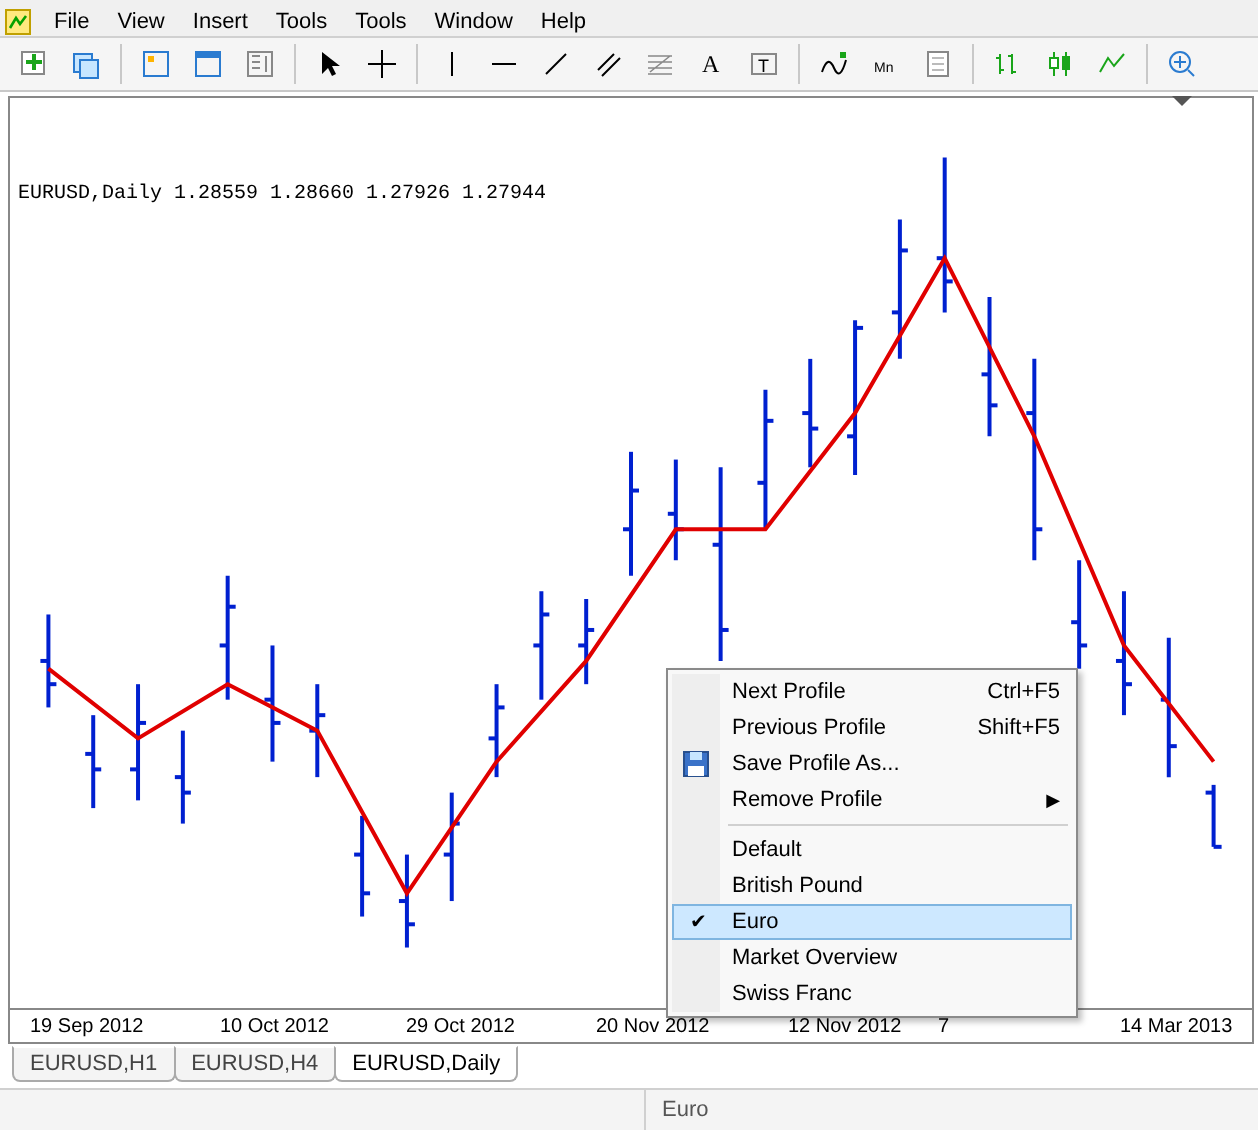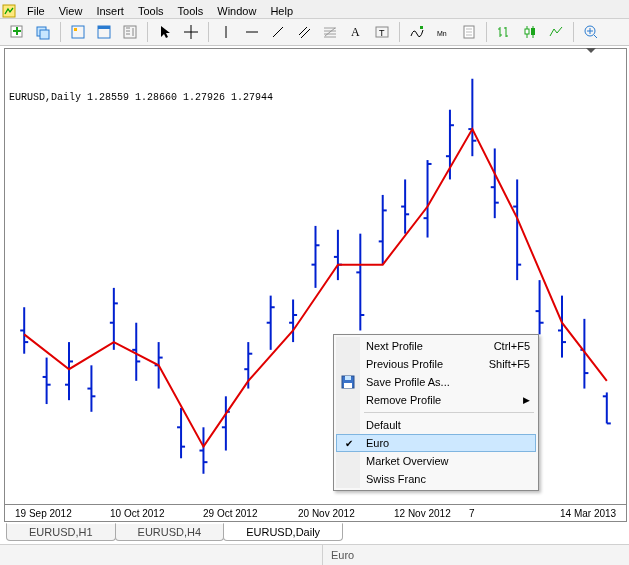--- a/index.html
+++ b/index.html
@@ -98,21 +98,21 @@
 .chart-tabs {
   display: flex;
   height: 20px;
   align-items: flex-end;
   margin-left: 6px;
   position: relative;
   top: -1px;
   z-index: 2;
 }
 .chart-tab {
-  padding: 2px 22px;
+  padding: 2px 8px;
   border: 1px solid #aaa;
   border-top: 1px solid #fff;
   border-radius: 0 0 4px 4px;
   margin-right: -1px;
   background: #f4f4f4;
   cursor: default;
   font-size: 11px;
   color: #444;
 }
 .chart-tab.active {
@@ -481,20 +481,24 @@
   </div>
   <div class="ctx-item">
     <span>Remove Profile</span>
     <span class="ctx-submenu-arrow">▶</span>
   </div>
   <div class="ctx-sep"></div>
   <div class="ctx-item">
     <span>Default</span>
       <span></span>
   </div>
+  <div class="ctx-item">
+    <span>British Pound</span>
+      <span></span>
+  </div>
   <div class="ctx-item highlighted">
     <span class="ctx-check">✔</span>
     <span>Euro</span>
       <span></span>
   </div>
   <div class="ctx-item">
     <span>Market Overview</span>
       <span></span>
   </div>
   <div class="ctx-item">

